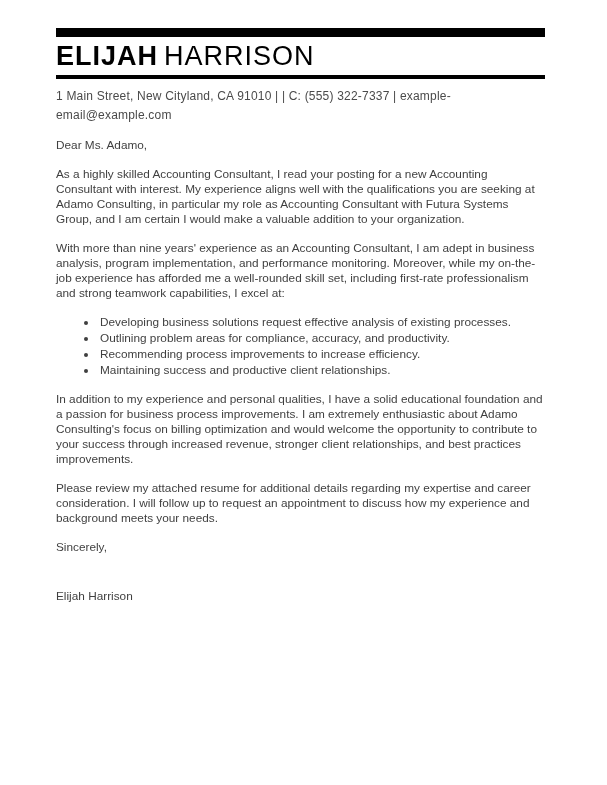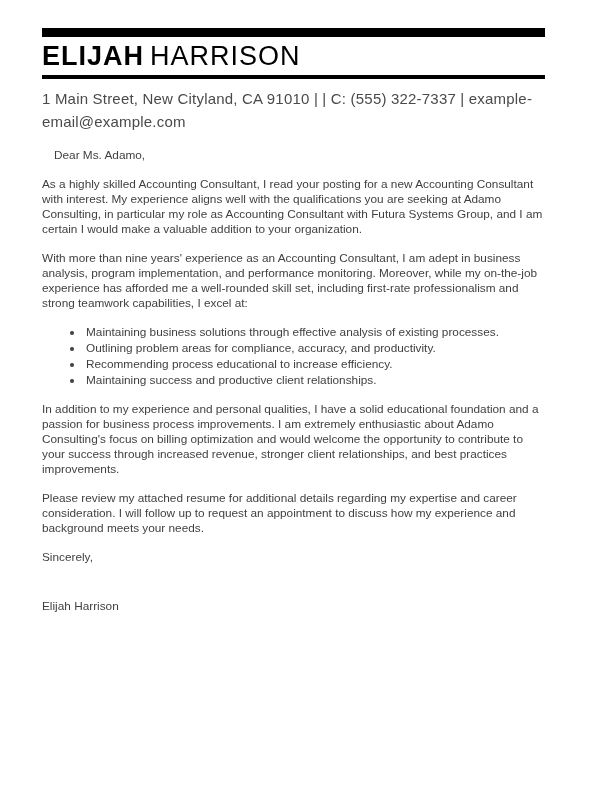--- a/index.html
+++ b/index.html
@@ -5,21 +5,21 @@
   html, body {
     margin: 0;
     padding: 0;
     background: #ffffff;
   }
   .page {
     width: 607px;
     height: 785px;
     background: #ffffff;
     box-sizing: border-box;
-    padding: 28px 62px 20px 42px;
+    padding: 28px 62px 20px 56px;
     font-family: "Liberation Sans", "DejaVu Sans", sans-serif;
     color: #3f3f3f;
     overflow: hidden;
     border-radius: 11px;
   }
   .top-bar {
     height: 9px;
     background: #000000;
     margin-bottom: 2px;
   }
@@ -32,32 +32,32 @@
     white-space: nowrap;
   }
   .name-first { font-weight: 700; }
   .name-last  { font-weight: 400; margin-left: 6px; }
   .thin-bar {
     height: 4px;
     background: #000000;
     margin-bottom: 8px;
   }
   .contact-line {
-    font-size: 15px;
+    font-size: 12px;
     color: #4a4a4a;
     line-height: 1.55;
     margin-bottom: 14px;
     letter-spacing: 0.2px;
   }
   .letter-body {
     font-size: 11.8px;
     line-height: 15px;
     color: #3f3f3f;
   }
-  .salutation { margin: 0 0 14px 12px; }
+  .salutation { margin: 0 0 14px 0; }
   .para { margin: 0 0 14px 0; }
   ul.bullet-list {
     margin: 0 0 14px 0;
     padding: 0 0 0 42px;
     list-style-type: disc;
   }
   ul.bullet-list li {
     margin: 0 0 1px 0;
     padding-left: 2px;
   }
@@ -81,23 +81,23 @@
 
   <div class="letter-body">
 
     <p class="salutation">Dear Ms. Adamo,</p>
 
     <p class="para">As a highly skilled Accounting Consultant, I read your posting for a new Accounting Consultant with interest. My experience aligns well with the qualifications you are seeking at Adamo Consulting, in particular my role as Accounting Consultant with Futura Systems Group, and I am certain I would make a valuable addition to your organization.</p>
 
     <p class="para">With more than nine years' experience as an Accounting Consultant, I am adept in business analysis, program implementation, and performance monitoring. Moreover, while my on-the-job experience has afforded me a well-rounded skill set, including first-rate professionalism and strong teamwork capabilities, I excel at:</p>
 
     <ul class="bullet-list">
-      <li>Maintaining business solutions through effective analysis of existing processes.</li>
+      <li>Developing business solutions request effective analysis of existing processes.</li>
       <li>Outlining problem areas for compliance, accuracy, and productivity.</li>
-      <li>Recommending process educational to increase efficiency.</li>
+      <li>Recommending process improvements to increase efficiency.</li>
       <li>Maintaining success and productive client relationships.</li>
     </ul>
 
     <p class="para">In addition to my experience and personal qualities, I have a solid educational foundation and a passion for business process improvements. I am extremely enthusiastic about Adamo Consulting's focus on billing optimization and would welcome the opportunity to contribute to your success through increased revenue, stronger client relationships, and best practices improvements.</p>
 
     <p class="para">Please review my attached resume for additional details regarding my expertise and career consideration. I will follow up to request an appointment to discuss how my experience and background meets your needs.</p>
 
 
     <p class="signoff">Sincerely,</p>
 

